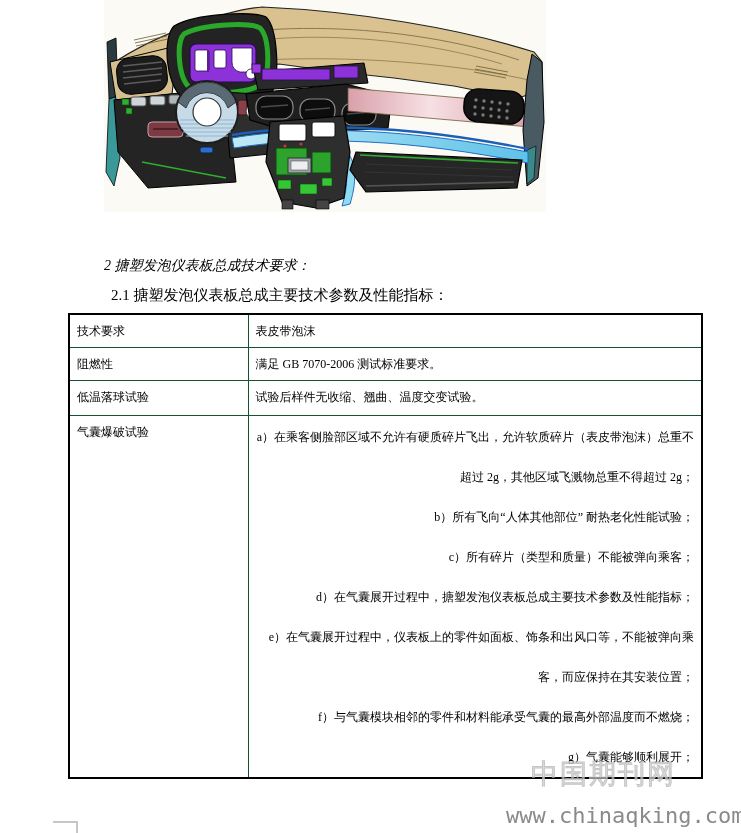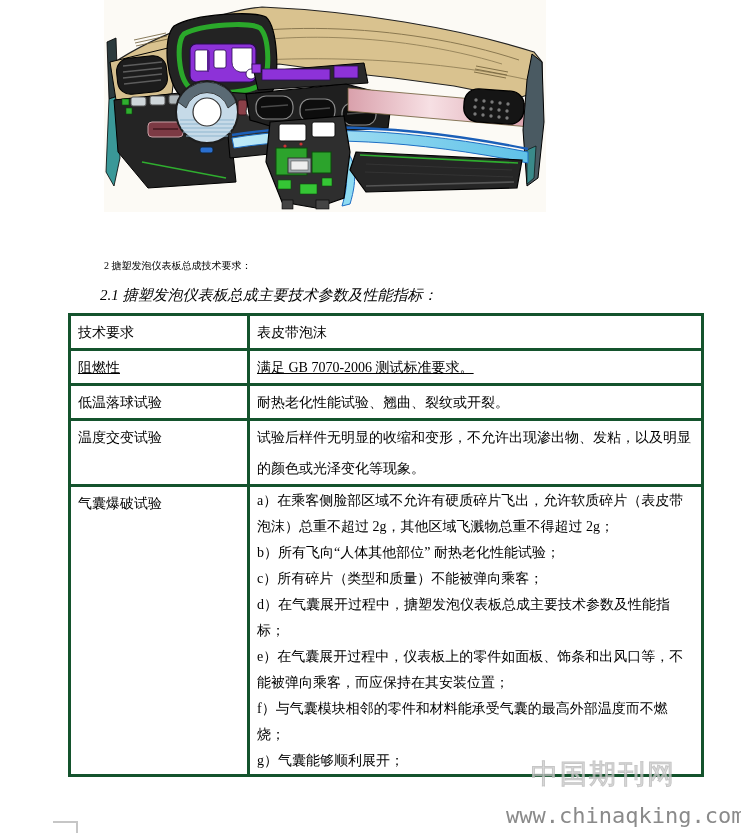--- a/index.html
+++ b/index.html
@@ -2,30 +2,30 @@
 <html><head>
 <meta charset="utf-8">
 <style>
   html,body{margin:0;padding:0;background:#fff;}
   .page{position:relative;width:741px;height:833px;background:#ffffff;overflow:hidden;
         font-family:"Liberation Serif","DejaVu Serif",serif;color:#000;}
   
   .figure{position:absolute;left:104px;top:0px;width:442px;height:212px;}
   .figure svg{display:block;width:100%;height:100%;}
   
-  .h1{position:absolute;left:104px;top:256px;font-size:10px;line-height:19px;white-space:nowrap;}
-  .h2{position:absolute;left:100px;top:286px;font-size:15px;line-height:19px;white-space:nowrap;font-style:italic;}
+  .h1{position:absolute;left:104px;top:256px;font-size:14px;line-height:19px;white-space:nowrap;font-style:italic;}
+  .h2{position:absolute;left:111px;top:286px;font-size:15px;line-height:19px;white-space:nowrap;}
   
   table.spec{position:absolute;left:68px;top:313px;width:633px;border-collapse:collapse;
              table-layout:fixed;border:2px solid #000;}
-  table.spec td{border:3px solid #14532d;vertical-align:top;padding:1px 7px 0 7px;
-                font-size:14px;line-height:31px;}
-  tr.r0{height:28px;} tr.r1{height:30px;text-decoration:underline;} tr.r2{height:64px;}
+  table.spec td{border:1px solid #14532d;vertical-align:top;padding:1px 7px 0 7px;
+                font-size:12px;line-height:31px;}
+  tr.r0{height:28px;} tr.r1{height:30px;} tr.r2{height:64px;}
   tr.r3{height:35px;} tr.r4{height:60px;} tr.r5{height:283px;}
-  .tline{line-height:26px;}
+  .tline{line-height:40px;text-align:right;}
   
   .wm-logo{position:absolute;left:531px;top:756px;font-size:27px;letter-spacing:2px;
            color:#d2d2d2;-webkit-text-stroke:1px #b8b8b8;opacity:.8;z-index:5;
            pointer-events:none;white-space:nowrap;}
   .wm-url{position:absolute;left:506px;top:803px;font-family:"DejaVu Sans Mono","Liberation Mono",monospace;
           font-size:22px;color:#8a8a8a;z-index:5;white-space:nowrap;pointer-events:none;}
   
   .corner{position:absolute;left:53px;top:821px;width:23px;height:11px;
           border-top:2px solid #c6c6c6;border-right:2px solid #c6c6c6;}
 </style>
@@ -218,25 +218,21 @@
         <tr class="r0">
       <td>技术要求</td>
       <td>表皮带泡沫</td>
     </tr>
     <tr class="r1">
       <td>阻燃性</td>
       <td>满足 GB 7070-2006 测试标准要求。</td>
     </tr>
     <tr class="r3">
       <td>低温落球试验</td>
-      <td>耐热老化性能试验、翘曲、裂纹或开裂。</td>
-    </tr>
-    <tr class="r4">
-      <td>温度交变试验</td>
-      <td>试验后样件无明显的收缩和变形，不允许出现渗出物、发粘，以及明显的颜色或光泽变化等现象。</td>
+      <td>试验后样件无收缩、翘曲、温度交变试验。</td>
     </tr>
     <tr class="r5">
       <td>气囊爆破试验</td>
       <td>
         <div class="tline">a）在乘客侧脸部区域不允许有硬质碎片飞出，允许软质碎片（表皮带泡沫）总重不超过 2g，其他区域飞溅物总重不得超过 2g；</div>
         <div class="tline">b）所有飞向“人体其他部位” 耐热老化性能试验；</div>
         <div class="tline">c）所有碎片（类型和质量）不能被弹向乘客；</div>
         <div class="tline">d）在气囊展开过程中，搪塑发泡仪表板总成主要技术参数及性能指标；</div>
         <div class="tline">e）在气囊展开过程中，仪表板上的零件如面板、饰条和出风口等，不能被弹向乘客，而应保持在其安装位置；</div>
         <div class="tline">f）与气囊模块相邻的零件和材料能承受气囊的最高外部温度而不燃烧；</div>

